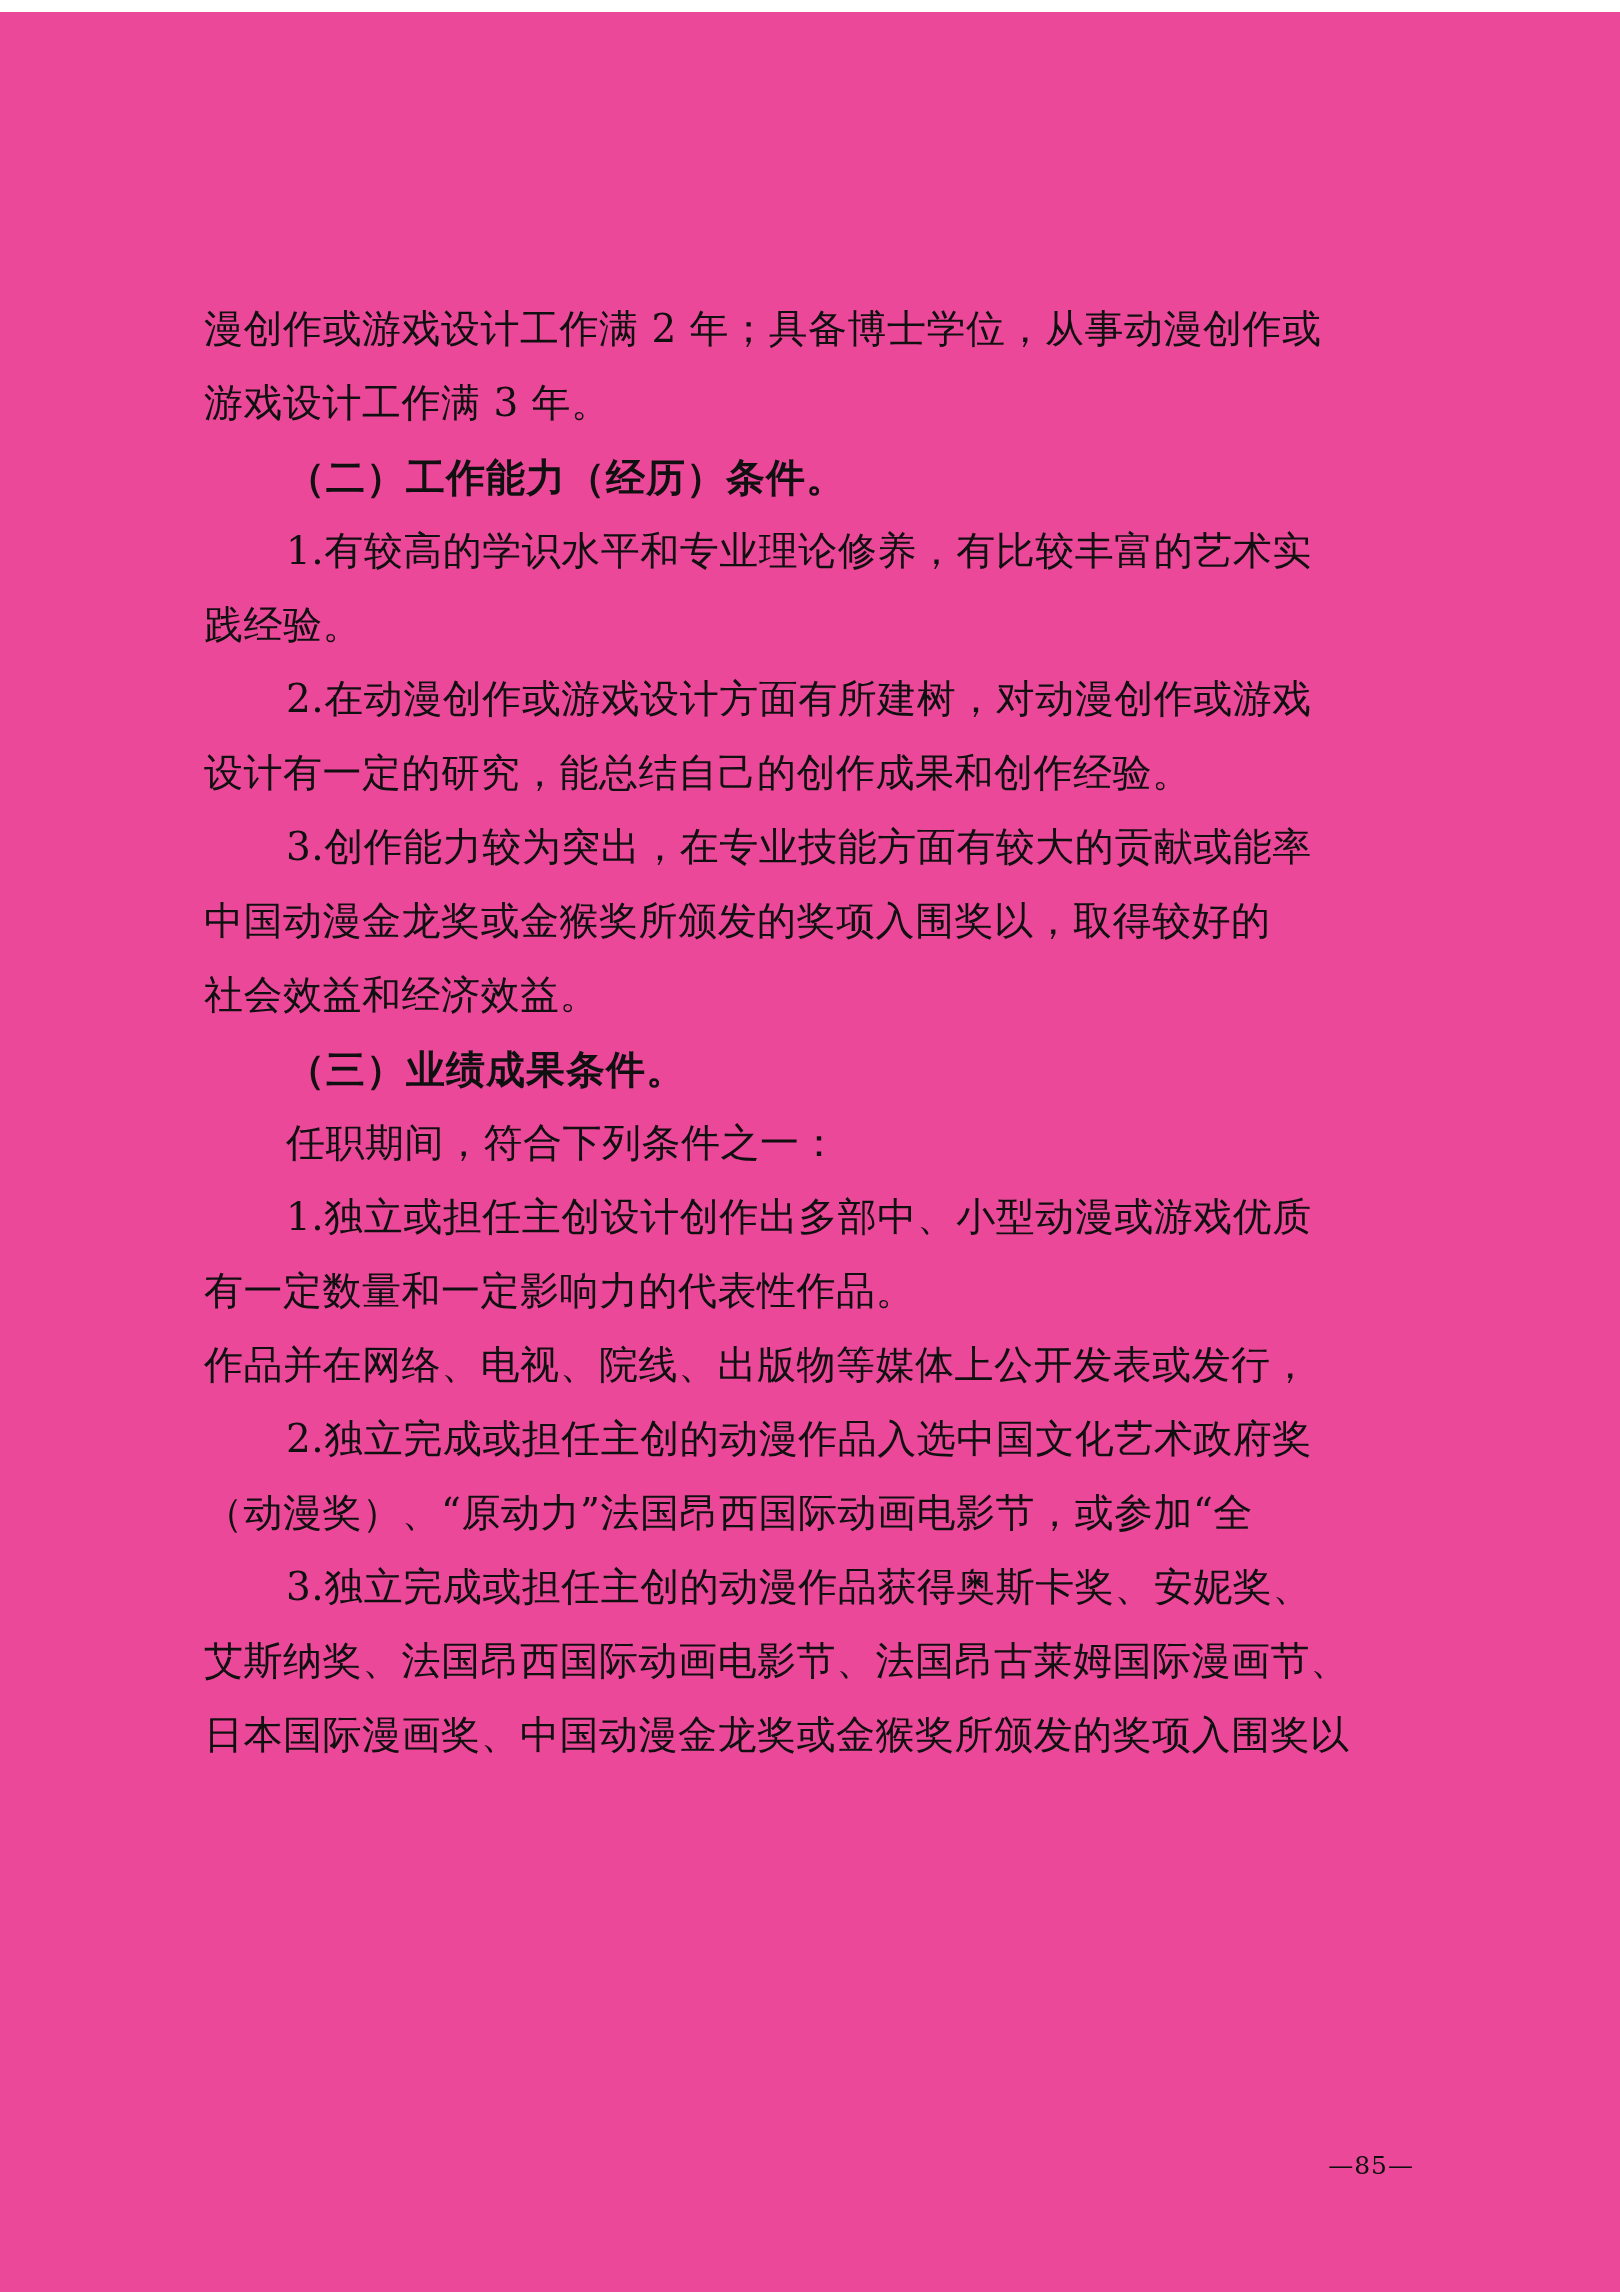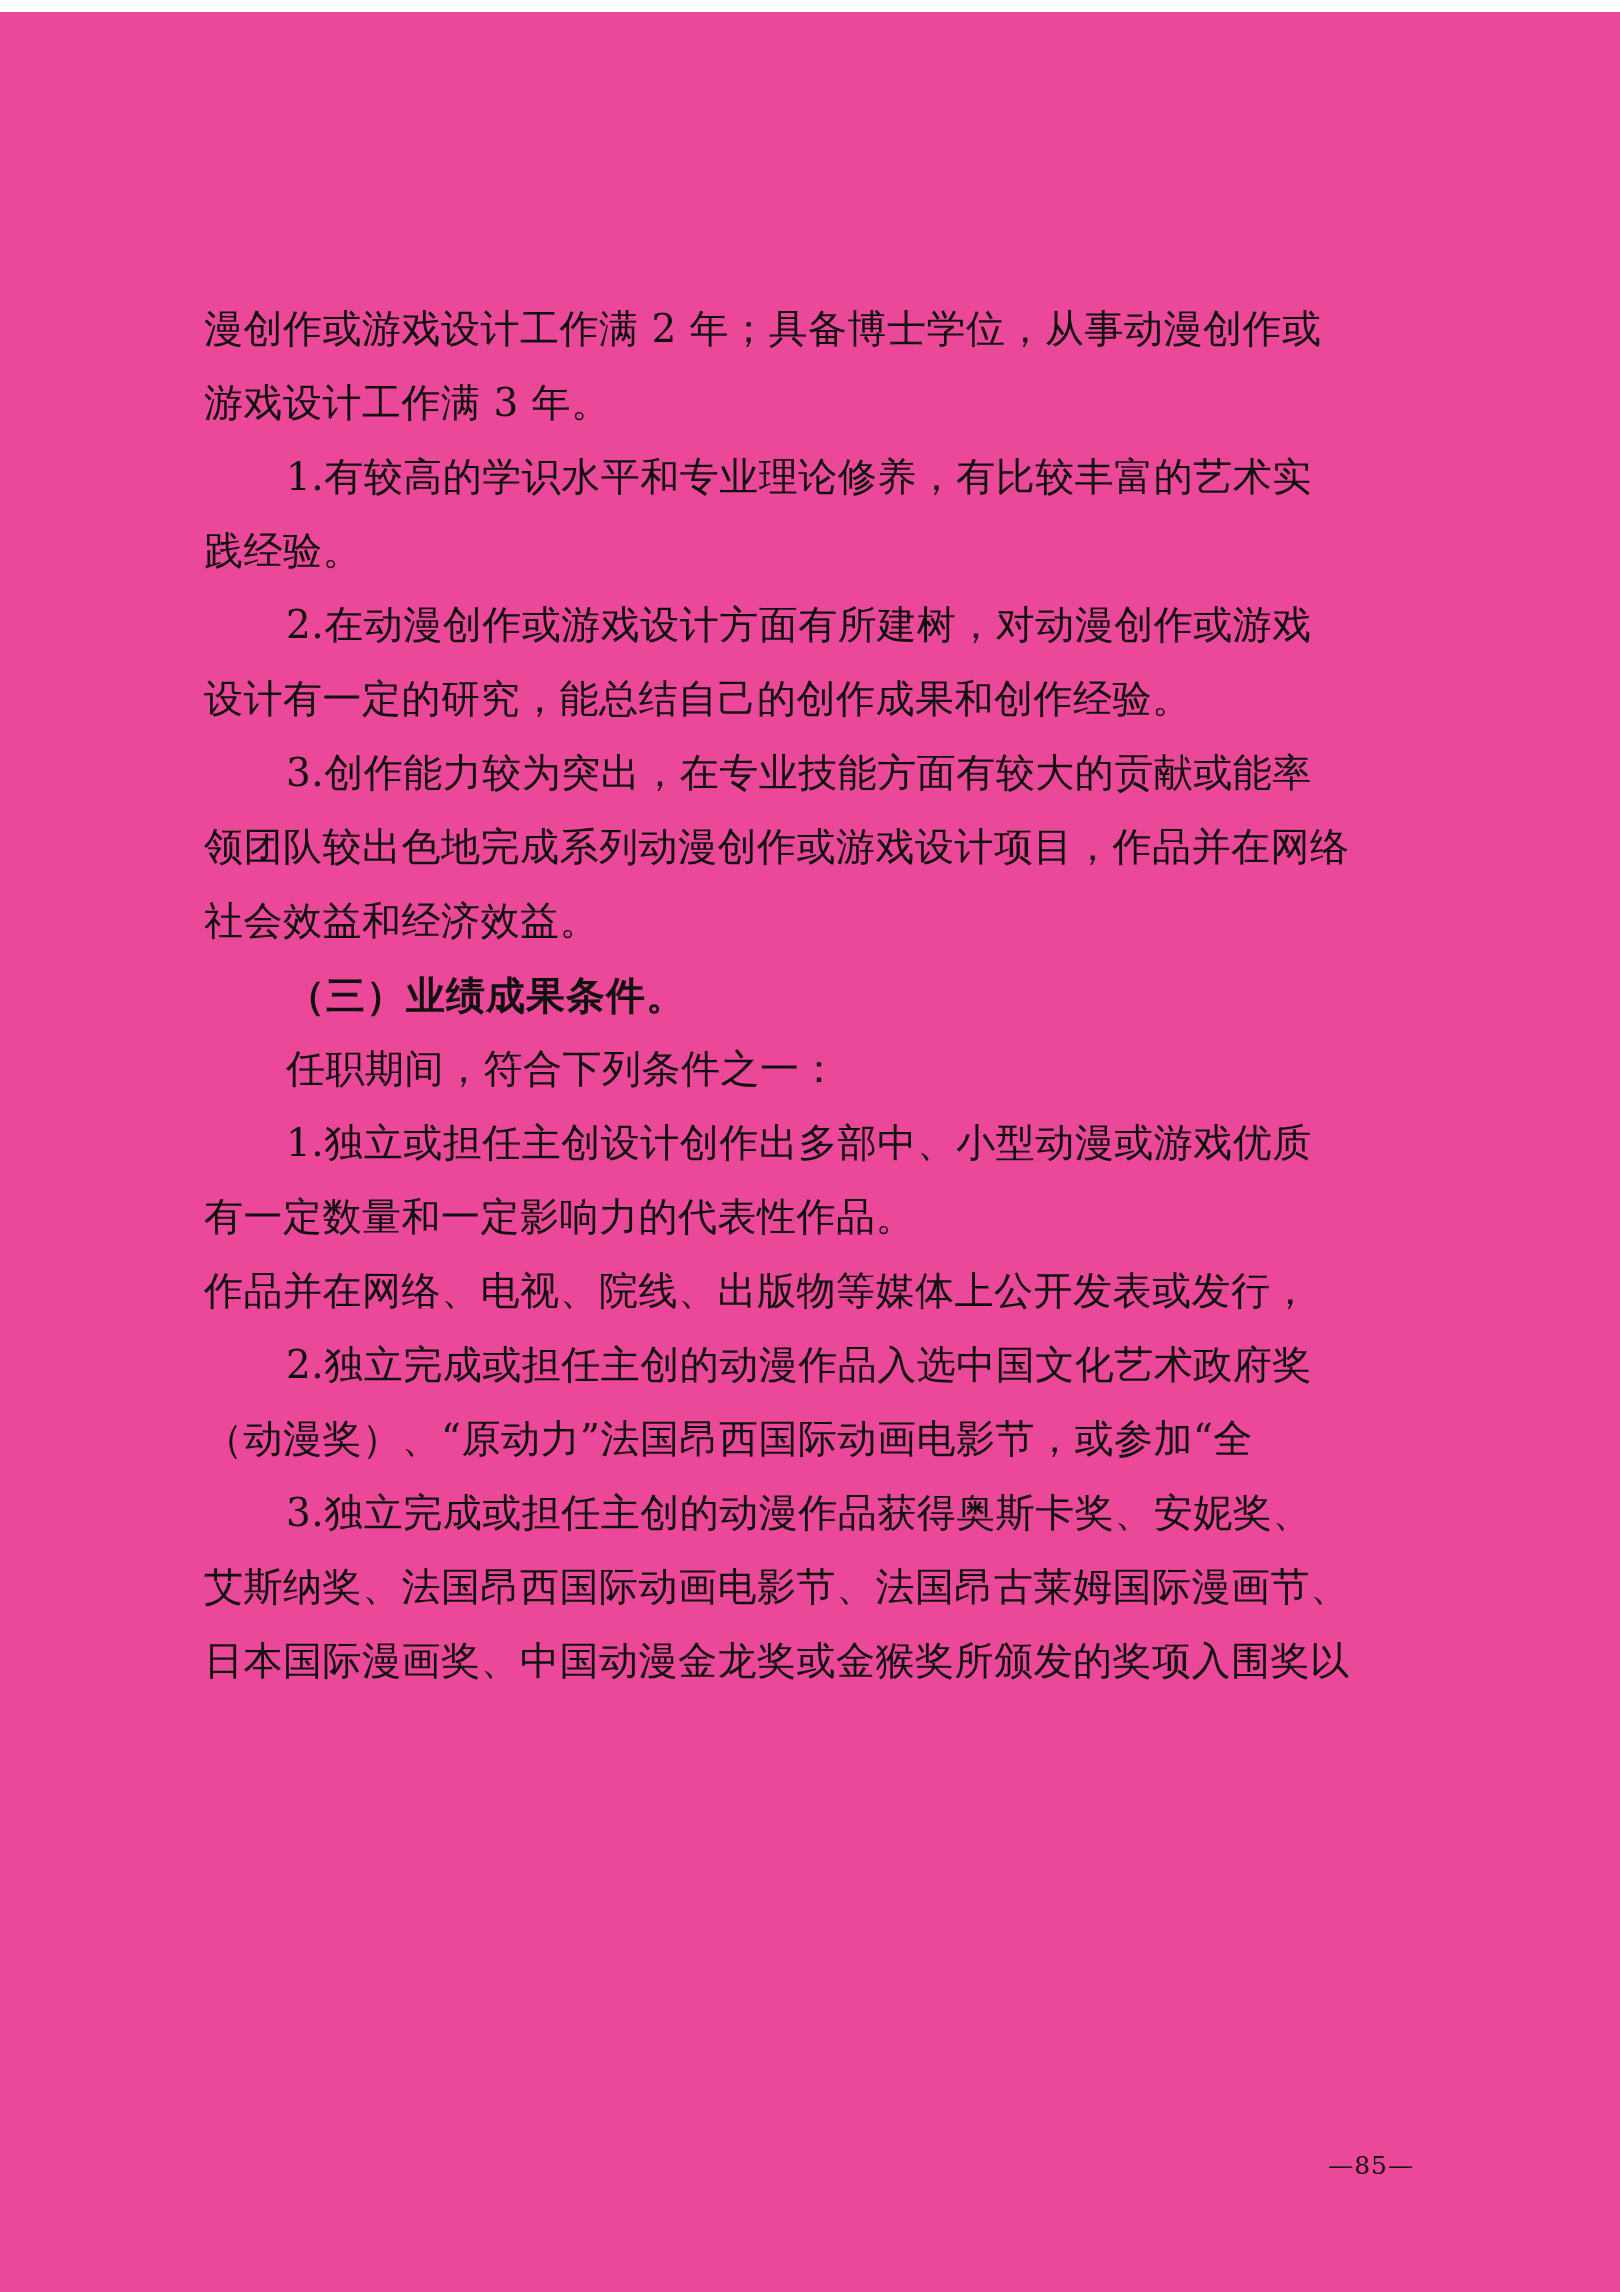--- a/index.html
+++ b/index.html
@@ -53,30 +53,33 @@
 </head>
 <body>
 
 <div class="page">
   <div class="content">
       <div class="para">
         <div class="line">漫创作或游戏设计工作满 2 年；具备博士学位，从事动漫创作或</div>
         <div class="line">游戏设计工作满 3 年。</div>
       </div>
       <div class="para">
+        <div class="line indent heading">（二）工作能力（经历）条件。</div>
+      </div>
+      <div class="para">
         <div class="line indent">1.有较高的学识水平和专业理论修养，有比较丰富的艺术实</div>
         <div class="line">践经验。</div>
       </div>
       <div class="para">
         <div class="line indent">2.在动漫创作或游戏设计方面有所建树，对动漫创作或游戏</div>
         <div class="line">设计有一定的研究，能总结自己的创作成果和创作经验。</div>
       </div>
       <div class="para">
         <div class="line indent">3.创作能力较为突出，在专业技能方面有较大的贡献或能率</div>
-        <div class="line">领团队较出色地完成系列动漫创作或游戏设计项目，作品并在网络</div>
+        <div class="line">中国动漫金龙奖或金猴奖所颁发的奖项入围奖以，取得较好的</div>
         <div class="line">社会效益和经济效益。</div>
       </div>
       <div class="para">
         <div class="line indent heading">（三）业绩成果条件。</div>
       </div>
       <div class="para">
         <div class="line indent">任职期间，符合下列条件之一：</div>
       </div>
       <div class="para">
         <div class="line indent">1.独立或担任主创设计创作出多部中、小型动漫或游戏优质</div>

